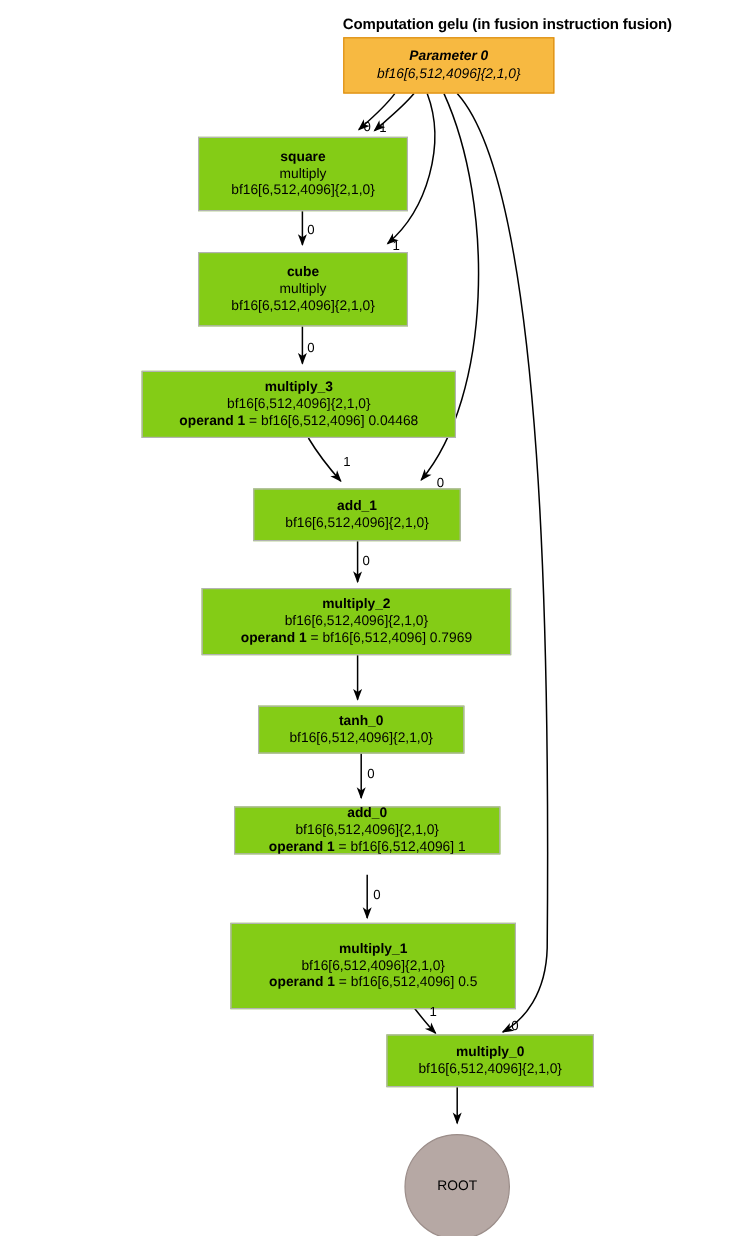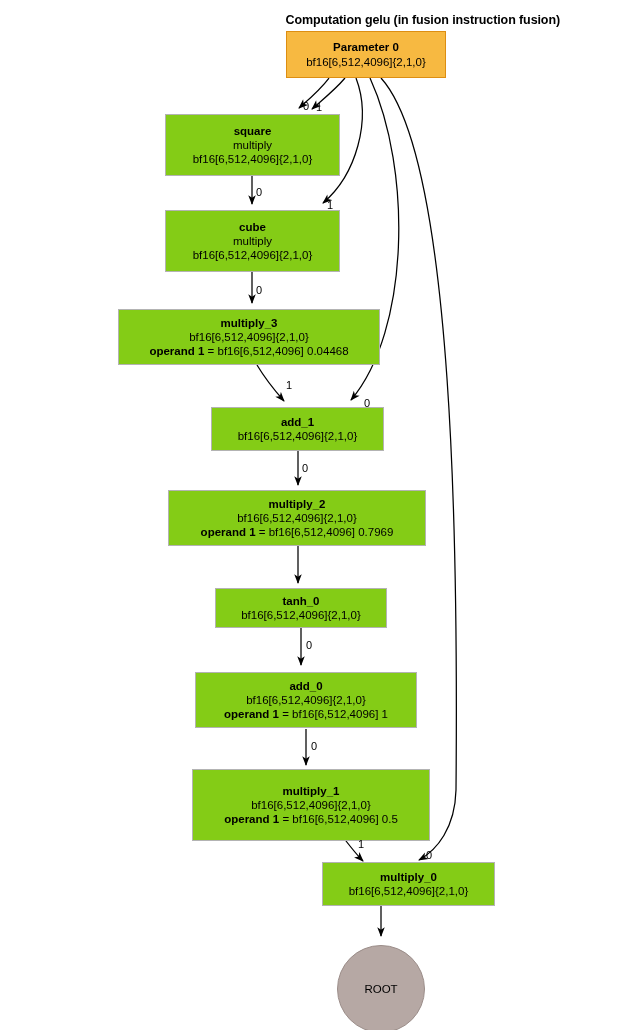--- a/index.html
+++ b/index.html
@@ -128,21 +128,21 @@
       <path d="M306,729 L306,765" marker-end="url(#ah)"></path>
 
       <path d="M334,825 C345,840 355,853 363,861" marker-end="url(#ah)"></path>
 
       <path d="M381,78 C455,160 458,560 456,790 C455,828 437,850 419,860" marker-end="url(#ah)"></path>
 
       <path d="M381,906 L381,936" marker-end="url(#ah)"></path>
     </g>
   </svg>
 
-  <div class="node param" style="left:286px; top:31px; width:160px; height:47px;">
+  <div class="node param" style="left:286px; top:31px; width:176px; height:47px;font-style:italic;">
     <div class="nm">Parameter 0</div>
     <div class="shp">bf16[6,512,4096]{2,1,0}</div>
   </div>
 
   <div class="node" style="left:165px; top:114px; width:175px; height:62px;">
     <div class="nm">square</div>
     <div class="op">multiply</div>
     <div class="shp">bf16[6,512,4096]{2,1,0}</div>
   </div>
 
@@ -167,21 +167,21 @@
     <div class="nm">multiply_2</div>
     <div class="shp">bf16[6,512,4096]{2,1,0}</div>
     <div class="opr"><b>operand 1</b> <span>= bf16[6,512,4096] 0.7969</span></div>
   </div>
 
   <div class="node" style="left:215px; top:588px; width:172px; height:40px;">
     <div class="nm">tanh_0</div>
     <div class="shp">bf16[6,512,4096]{2,1,0}</div>
   </div>
 
-  <div class="node" style="left:195px; top:672px; width:222px; height:56px;">
+  <div class="node" style="left:195px; top:672px; width:222px; height:40px;">
     <div class="nm">add_0</div>
     <div class="shp">bf16[6,512,4096]{2,1,0}</div>
     <div class="opr"><b>operand 1</b> <span>= bf16[6,512,4096] 1</span></div>
   </div>
 
   <div class="node" style="left:192px; top:769px; width:238px; height:72px;">
     <div class="nm">multiply_1</div>
     <div class="shp">bf16[6,512,4096]{2,1,0}</div>
     <div class="opr"><b>operand 1</b> <span>= bf16[6,512,4096] 0.5</span></div>
   </div>

